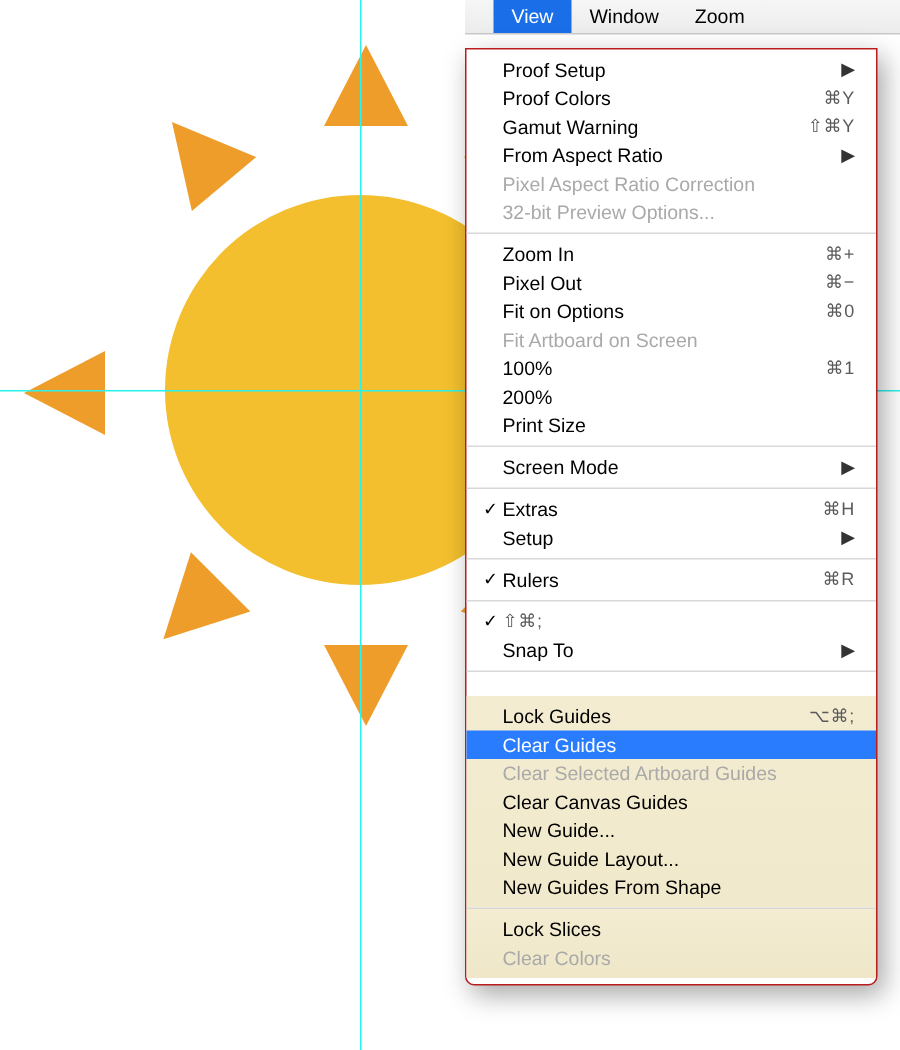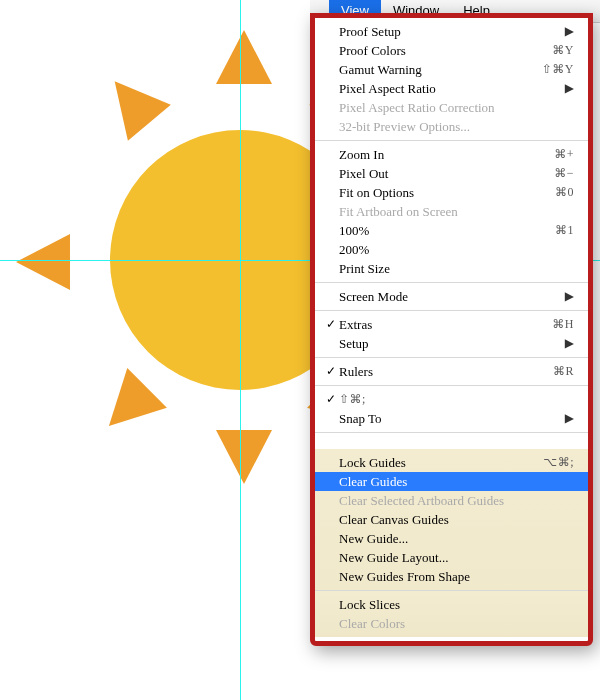--- a/index.html
+++ b/index.html
@@ -78,29 +78,28 @@
     line-height: 22px;
   }
   .menubar .menu-title.active {
     background: #1a6fe8;
     color: #fff;
   }
 
   
   .menu {
     position: absolute;
-    top: 13px;
+    top: 32px;
     left: 310px;
     width: 273px;
     background: #fff;
-    border: 5px solid #b91c1c;
+    border: 1px solid #b91c1c;
     box-shadow: 4px 6px 18px rgba(0,0,0,0.35);
     border-radius: 0 0 6px 6px;
     padding-bottom: 4px;
-    font-family: Liberation Serif, serif;
   }
   .menu-group {
     padding: 4px 0;
   }
   .menu-sep {
     height: 1px;
     background: #d8d8d8;
     margin: 0;
   }
   .menu-item {
@@ -162,21 +161,21 @@
   <div class="ray bottom"></div>
   <div class="ray br"></div>
 
   <div class="guide-h"></div>
   <div class="guide-v"></div>
 </div>
 
 <div class="menubar" id="menubar">
     <div class="menu-title active">View</div>
     <div class="menu-title">Window</div>
-    <div class="menu-title">Help</div>
+    <div class="menu-title">Zoom</div>
   </div>
 
 <div class="menu" id="viewmenu">
     <div class="menu-group">
       <div class="menu-item">
         <span class="check"></span>
         <span class="lbl">Proof Setup</span>
         <span class="arrow">▶</span>
       </div>
       <div class="menu-item">
@@ -184,21 +183,21 @@
         <span class="lbl">Proof Colors</span>
         <span class="sc">⌘Y</span>
       </div>
       <div class="menu-item">
         <span class="check"></span>
         <span class="lbl">Gamut Warning</span>
         <span class="sc">⇧⌘Y</span>
       </div>
       <div class="menu-item">
         <span class="check"></span>
-        <span class="lbl">Pixel Aspect Ratio</span>
+        <span class="lbl">From Aspect Ratio</span>
         <span class="arrow">▶</span>
       </div>
       <div class="menu-item disabled">
         <span class="check"></span>
         <span class="lbl">Pixel Aspect Ratio Correction</span>
       </div>
       <div class="menu-item disabled">
         <span class="check"></span>
         <span class="lbl">32-bit Preview Options...</span>
       </div>

